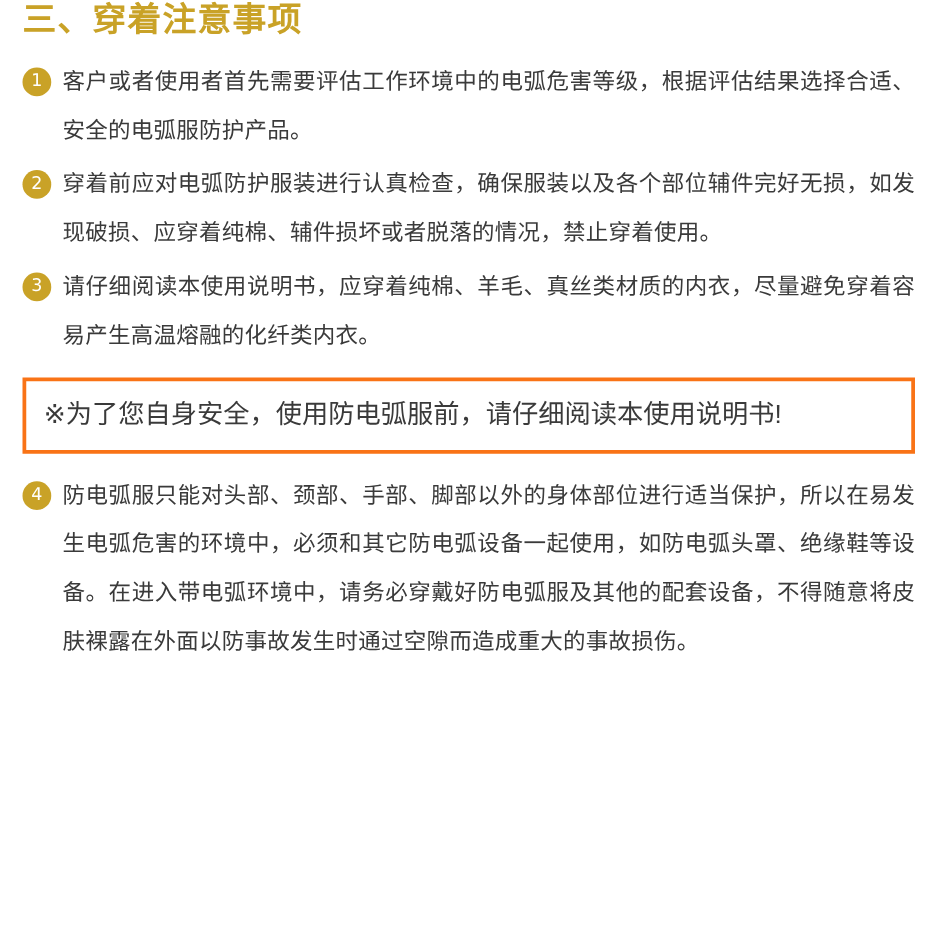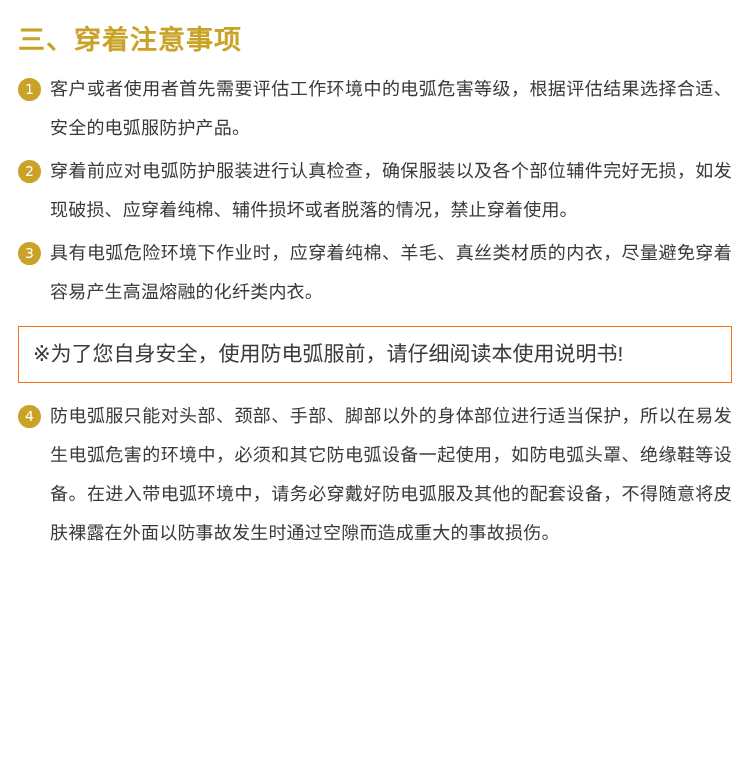--- a/index.html
+++ b/index.html
@@ -19,21 +19,21 @@
     width: 750px;
     height: 757px;
     box-sizing: border-box;
     padding: 0 18px;
   }
   .section-title {
     font-size: 27px;
     font-weight: bold;
     color: #c9a227;
     letter-spacing: 1px;
-    margin: 24px 0 14px 0;
+    margin: 0 0 14px 0;
     line-height: 1.2;
   }
   .list {
     margin: 0;
     padding: 0;
     list-style: none;
   }
   .item {
     display: flex;
     align-items: flex-start;
@@ -55,21 +55,21 @@
   }
   .text {
     flex: 1 1 auto;
     font-size: 18px;
     line-height: 39px;
     color: #3a3a3a;
     letter-spacing: 0.2px;
     text-align: justify;
   }
   .notice {
-    border: 1px solid #f97316;
+    border: 3px solid #f97316;
     margin: 14px 0 14px 0;
     padding: 13px 14px 14px 14px;
     box-sizing: border-box;
   }
   .notice-text {
     font-size: 21px;
     line-height: 28px;
     color: #3a3a3a;
   }
 </style>
@@ -84,21 +84,21 @@
     <li class="item">
       <span class="num">1</span>
       <span class="text">客户或者使用者首先需要评估工作环境中的电弧危害等级，根据评估结果选择合适、安全的电弧服防护产品。</span>
     </li>
     <li class="item">
       <span class="num">2</span>
       <span class="text">穿着前应对电弧防护服装进行认真检查，确保服装以及各个部位辅件完好无损，如发现破损、应穿着纯棉、辅件损坏或者脱落的情况，禁止穿着使用。</span>
     </li>
     <li class="item">
       <span class="num">3</span>
-      <span class="text">具有电弧危险环境下作业时，应穿着纯棉、羊毛、真丝类材质的内衣，尽量避免穿着容易产生高温熔融的化纤类内衣。</span>
+      <span class="text">请仔细阅读本使用说明书，应穿着纯棉、羊毛、真丝类材质的内衣，尽量避免穿着容易产生高温熔融的化纤类内衣。</span>
     </li>
   </ul>
 
   <div class="notice">
     <div class="notice-text">※为了您自身安全，使用防电弧服前，请仔细阅读本使用说明书!</div>
   </div>
 
   <ul class="list">
     <li class="item">
       <span class="num">4</span>

